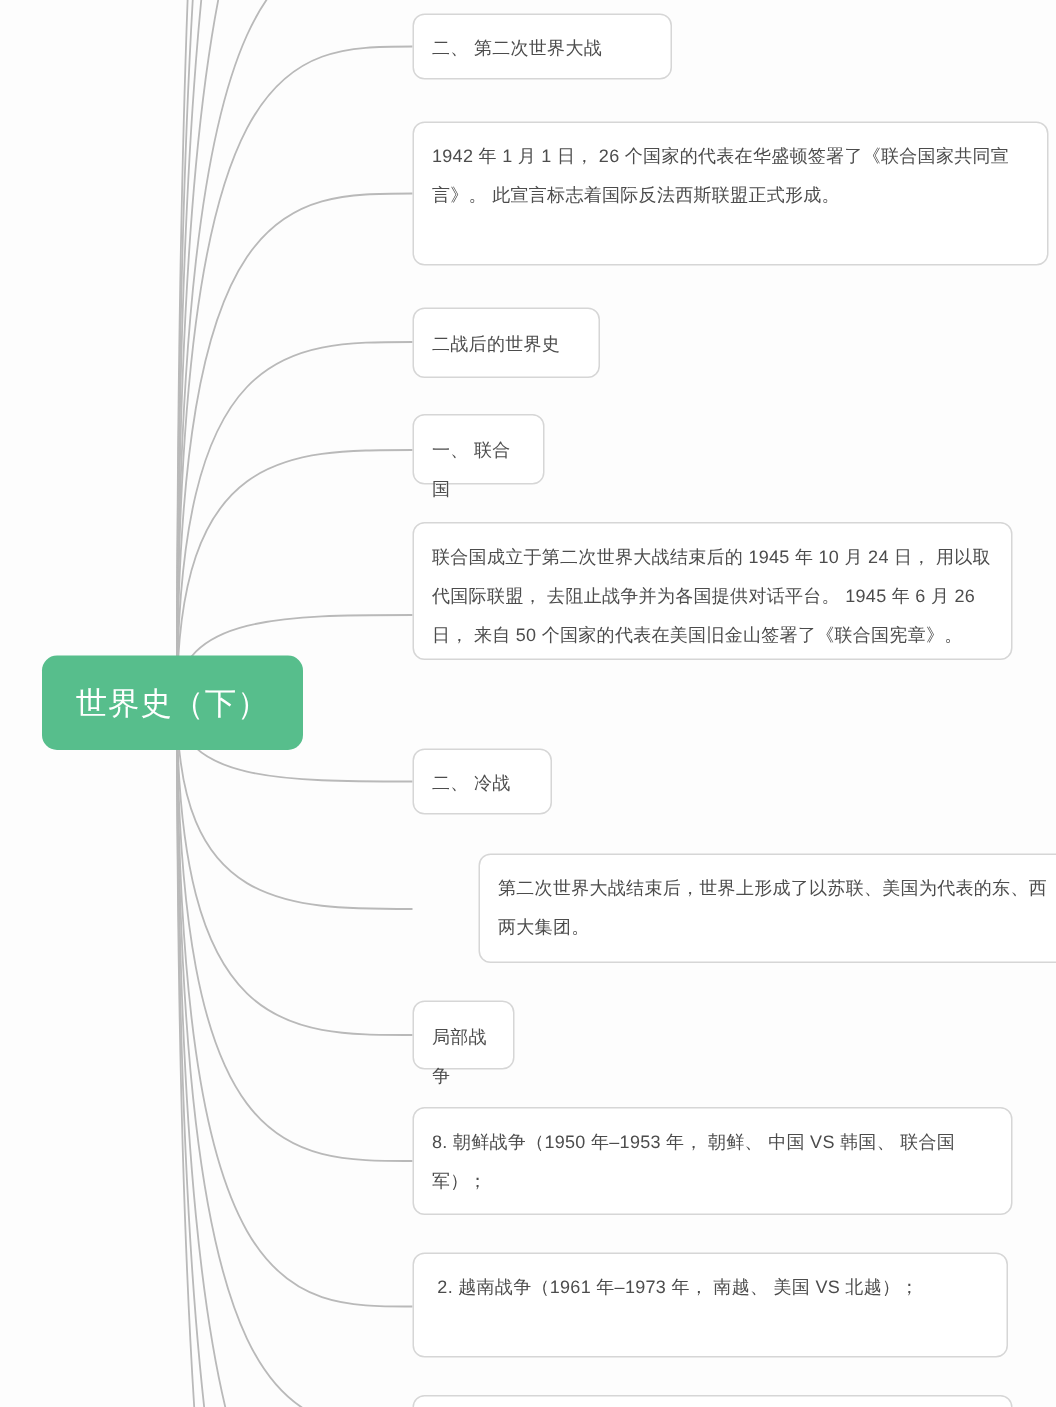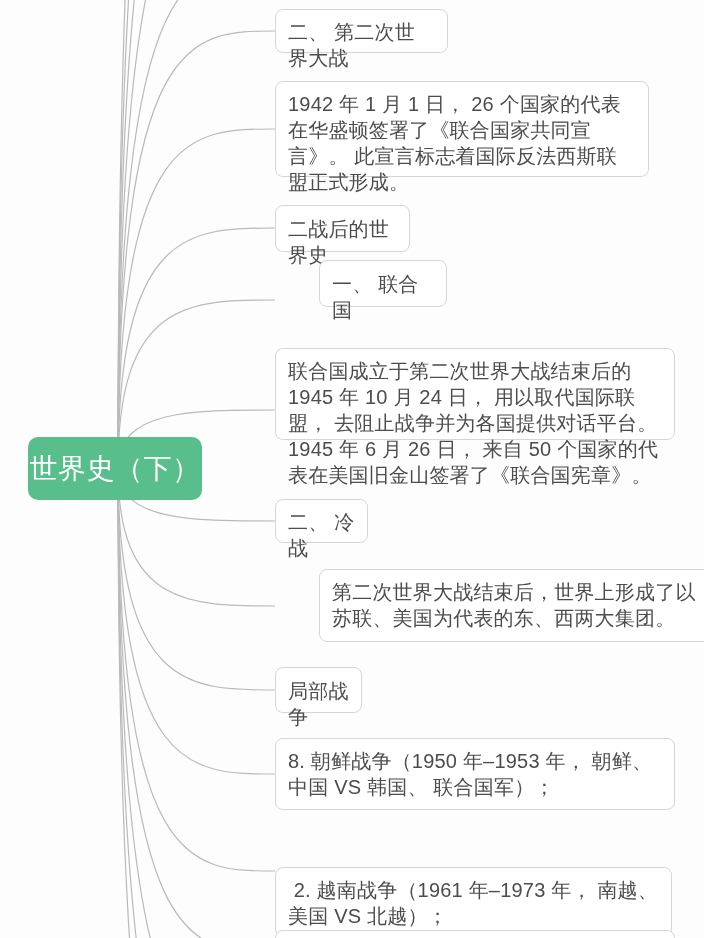--- a/index.html
+++ b/index.html
@@ -33,49 +33,49 @@
     fill: none;
     stroke: var(--connector);
     stroke-width: 1.2;
   }
   .node {
     position: absolute;
     background: var(--node-bg);
     border: 1px solid var(--node-border);
     border-radius: 8px;
     color: var(--node-text);
-    font-size: 20px;
+    font-size: 12px;
     line-height: 26px;
     padding: 9px 12px;
     letter-spacing: 0.2px;
     white-space: pre-wrap;
   }
   .root-node {
     position: absolute;
     left: 28px; top: 437px;
     width: 174px; height: 63px;
     background: var(--root-bg);
     color: var(--root-text);
     border-radius: 10px;
-    font-size: 28px;
+    font-size: 21px;
     display: flex;
     align-items: center;
     justify-content: center;
     letter-spacing: 0.5px;
   }
   .n0  { left: 275px; top: 9px;   width: 173px; height: 44px; }
-  .n1  { left: 275px; top: 81px;  width: 374px; height: 96px; }
-  .n2  { left: 275px; top: 205px; width: 135px; height: 47px; padding-top: 10px; }
-  .n3  { left: 275px; top: 260px; width: 128px; height: 47px; padding-top: 10px; margin-left: 44px; }
+  .n1  { left: 275px; top: 81px;  width: 424px; height: 96px; }
+  .n2  { left: 275px; top: 205px; width: 125px; height: 47px; padding-top: 10px; }
+  .n3  { left: 275px; top: 276px; width: 88px; height: 47px; padding-top: 10px; }
   .n4  { left: 275px; top: 348px; width: 400px; height: 92px; }
   .n5  { left: 275px; top: 499px; width: 93px;  height: 44px; }
   .n6  { left: 275px; top: 569px; width: 400px; height: 73px; margin-left: 44px; }
-  .n7  { left: 275px; top: 667px; width: 87px;  height: 46px; padding-top: 10px; }
+  .n7  { left: 275px; top: 667px; width: 68px;  height: 46px; padding-top: 10px; }
   .n8  { left: 275px; top: 738px; width: 400px; height: 72px; }
-  .n9  { left: 275px; top: 835px; width: 397px; height: 70px; margin-top: 32px; }
+  .n9  { left: 275px; top: 835px; width: 397px; height: 70px; }
   .n10 { left: 275px; top: 930px; width: 400px; height: 46px; }
 </style>
 </head>
 <body>
 
 <div class="canvas">
 
   <svg class="connectors" viewBox="0 0 704 938" aria-hidden="true">
     <path d="M118 468C118 -550 190 -550 275 -550"></path>
     <path d="M118 468C118 -400 190 -400 275 -400"></path>

